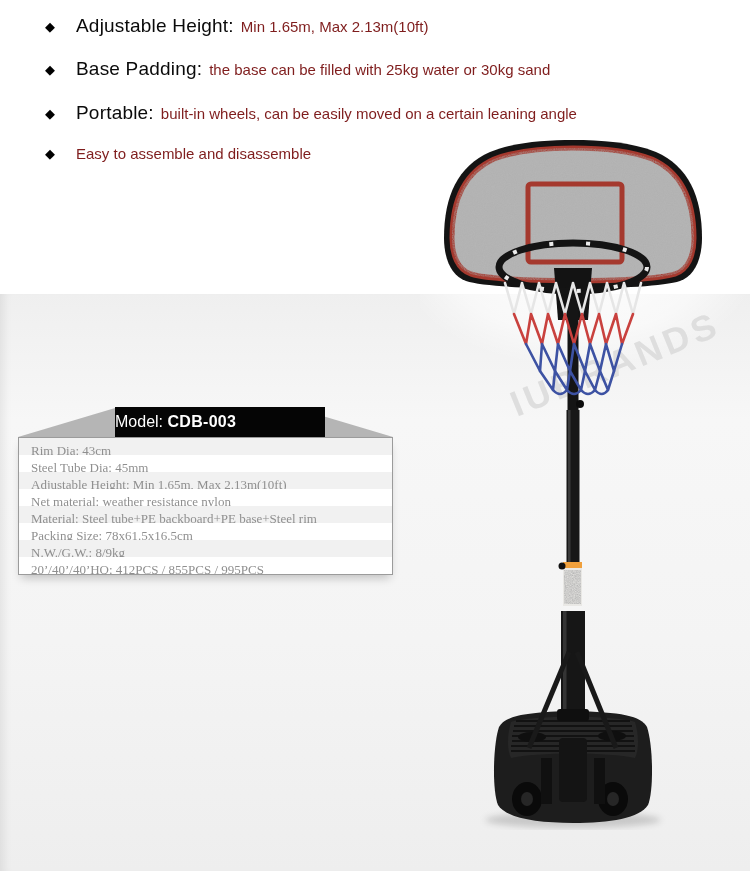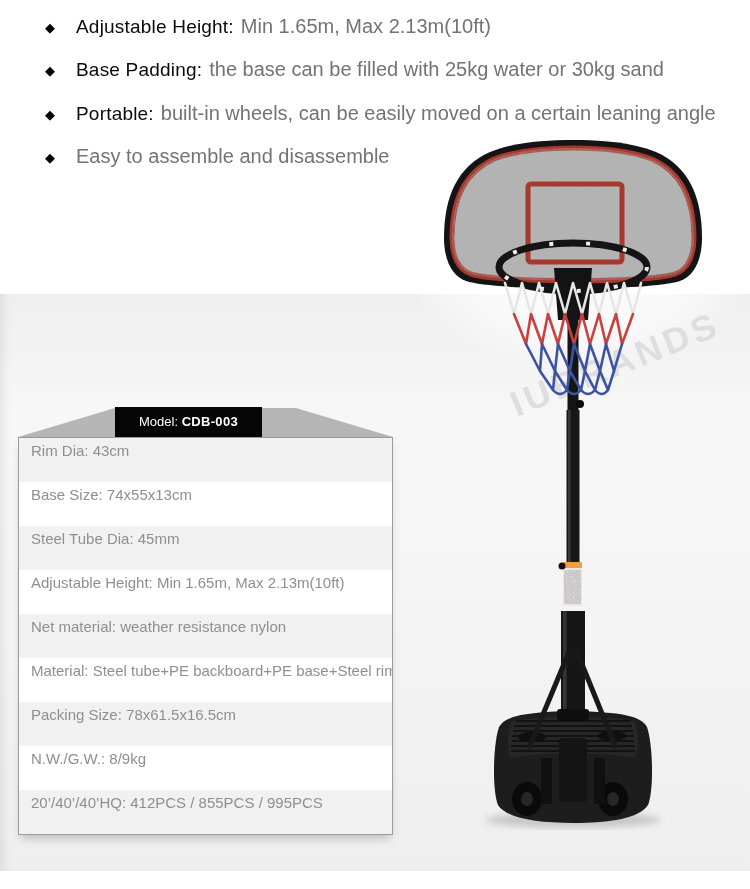--- a/index.html
+++ b/index.html
@@ -9,33 +9,33 @@
   
   .gray-band{position:absolute;left:0;top:294px;width:750px;height:577px;
     background:linear-gradient(180deg,#efefef 0%,#f7f7f7 22%,#f4f4f4 60%,#eeeeee 100%);
     box-shadow:inset 10px 0 8px -6px rgba(0,0,0,0.07);}
 
   
   .features{position:absolute;left:45px;top:0;width:660px;}
   .feature-item{position:absolute;left:0;display:flex;align-items:baseline;white-space:nowrap;}
   .feature-item .diamond{font-size:13px;color:#000;margin-right:21px;transform:translateY(-1px);}
   .feature-item .f-label{font-weight:normal;font-size:19px;color:#0a0a0a;letter-spacing:0.2px;margin-right:7px;}
-  .feature-item .f-text{font-size:20px;color:#737373;}
+  .feature-item .f-text{font-size:15px;color:#7f1d1d;}
   .fi-0{top:15px;} .fi-1{top:58px;} .fi-2{top:102px;} .fi-3{top:145px;}
 
   
   .spec-card{position:absolute;left:18px;top:407px;width:375px;}
   .roof{position:absolute;left:0;top:1px;width:375px;height:29px;background:#b5b5b5;
     clip-path:polygon(0 100%,25.9% 0,74.1% 0,100% 100%);}
-  .model-tag{position:absolute;left:97px;top:0;width:147px;height:30px;background:#050505;
-    color:#fff;font-size:13px;line-height:30px;text-align:center;}
+  .model-tag{position:absolute;left:97px;top:0;width:210px;height:30px;background:#050505;
+    color:#fff;font-size:16px;line-height:30px;}
   .model-tag .m-val{font-weight:bold;letter-spacing:0.3px;}
   .spec-table{position:absolute;left:0;top:30px;width:373px;background:#fff;border:1px solid #9b9b9b;
     box-shadow:0 6px 9px -3px rgba(0,0,0,0.22);}
-  .spec-row{height:44px;line-height:26.5px;padding-left:12px;font-size:15px;color:#8f8f8f;white-space:nowrap;overflow:hidden;}
+  .spec-row{height:17px;line-height:26.5px;padding-left:12px;font-size:13px;color:#8f8f8f;white-space:nowrap;overflow:hidden;font-family:Liberation Serif, serif;}
   .spec-row:nth-child(odd){background:#f1f1f1;}
   .spec-row:nth-child(even){background:#ffffff;}
 
   .product-svg{position:absolute;left:420px;top:100px;width:330px;height:780px;}
 </style>
 </head>
 <body>
 
 <div class="page">
 
@@ -156,21 +156,20 @@
   </svg>
 
   <div class="spec-card">
     <div class="roof"></div>
     <div class="model-tag">
       <span class="m-label">Model:</span>
       <span class="m-val">CDB-003</span>
     </div>
     <div class="spec-table">
       <div class="spec-row">Rim Dia: 43cm</div>
-      <div class="spec-row">Base Size: 74x55x13cm</div>
       <div class="spec-row">Steel Tube Dia: 45mm</div>
       <div class="spec-row">Adjustable Height: Min 1.65m, Max 2.13m(10ft)</div>
       <div class="spec-row">Net material: weather resistance nylon</div>
       <div class="spec-row">Material: Steel tube+PE backboard+PE base+Steel rim</div>
       <div class="spec-row">Packing Size: 78x61.5x16.5cm</div>
       <div class="spec-row">N.W./G.W.: 8/9kg</div>
       <div class="spec-row">20’/40’/40’HQ: 412PCS / 855PCS / 995PCS</div>
     </div>
   </div>
 

